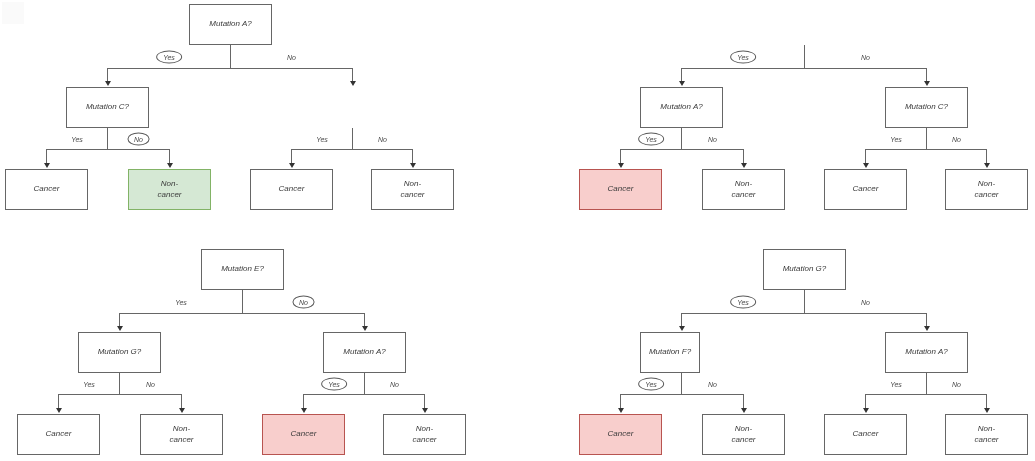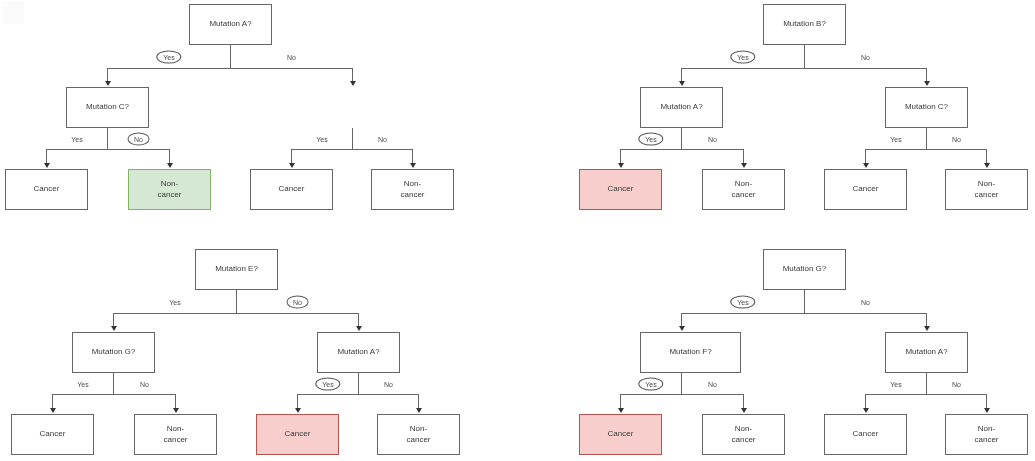--- a/index.html
+++ b/index.html
@@ -1,20 +1,20 @@
 <!DOCTYPE html>
 <html><head>
 <meta charset="utf-8">
 <style>
   html,body{margin:0;padding:0;background:#ffffff;}
   body{width:1035px;height:461px;position:relative;overflow:hidden;
        font-family:"Liberation Sans", sans-serif;}
   #canvas{position:absolute;left:0;top:0;width:1035px;height:461px;}
   .artifact{position:absolute;left:2px;top:2px;width:22px;height:22px;background:#fafafa;}
-  .tree{position:absolute;width:460px;height:216px;}
+  .tree{position:absolute;width:460px;height:216px;font-style:italic;}
   .node{position:absolute;width:83px;height:41px;background:#ffffff;
         border:1px solid #666666;box-sizing:border-box;
         display:flex;align-items:center;justify-content:center;
         font-size:8px;line-height:1.3;color:#3a3a3a;text-align:center;}
   .node .wrap{display:inline-block;width:40px;text-align:center;}
   .leaf.green{background:#d5e8d4;border-color:#82b366;}
   .leaf.red{background:#f8cecc;border-color:#b85450;}
   .cline{position:absolute;background:#666666;}
   .arrow{position:absolute;width:0;height:0;
          border-left:3px solid transparent;border-right:3px solid transparent;
@@ -67,23 +67,20 @@
       <span class="elabel" style="left: 322px; top: 139px; position: absolute;">Yes</span>
       <span class="elabel" style="left: 382.5px; top: 139px; position: absolute;">No</span>
       <div class="node leaf" style="left: 250px; top: 169px; width: 83px; height: 41px; position: absolute;">
         <span class="wrap">Cancer</span>
       </div>
       <div class="node leaf" style="left: 371px; top: 169px; width: 83px; height: 41px; position: absolute;">
         <span class="wrap">Non-cancer</span>
       </div>
     </div>
     <div class="tree" style="left: 574px; top: 0px; position: absolute;">
-      <div class="node" style="left: 189px; top: 4px; width: 83px; height: 41px; position: absolute;">
-        <span>Mutation B?</span>
-      </div>
       <div class="cline" style="left: 230px; top: 45px; width: 1px; height: 23px; position: absolute;"></div>
       <div class="cline" style="left: 107px; top: 68px; width: 246px; height: 1px; position: absolute;"></div>
       <div class="cline" style="left: 107px; top: 68px; width: 1px; height: 15px; position: absolute;"></div>
       <div class="arrow" style="left: 104.5px; top: 81px; position: absolute;"></div>
       <div class="cline" style="left: 352px; top: 68px; width: 1px; height: 15px; position: absolute;"></div>
       <div class="arrow" style="left: 349.5px; top: 81px; position: absolute;"></div>
       <span class="elabel circled" style="left: 169px; top: 57px; position: absolute;">Yes</span>
       <span class="elabel" style="left: 291.5px; top: 57px; position: absolute;">No</span>
       <div class="node" style="left: 66px; top: 87px; width: 83px; height: 41px; position: absolute;">
         <span>Mutation A?</span>
@@ -113,21 +110,21 @@
       <div class="arrow" style="left: 409.5px; top: 163px; position: absolute;"></div>
       <span class="elabel" style="left: 322px; top: 139px; position: absolute;">Yes</span>
       <span class="elabel" style="left: 382.5px; top: 139px; position: absolute;">No</span>
       <div class="node leaf" style="left: 250px; top: 169px; width: 83px; height: 41px; position: absolute;">
         <span class="wrap">Cancer</span>
       </div>
       <div class="node leaf" style="left: 371px; top: 169px; width: 83px; height: 41px; position: absolute;">
         <span class="wrap">Non-cancer</span>
       </div>
     </div>
-    <div class="tree" style="left: 6px; top: 245px; position: absolute;">
+    <div class="tree" style="left: 12px; top: 245px; position: absolute;">
       <div class="node" style="left: 189px; top: 4px; width: 83px; height: 41px; position: absolute;">
         <span>Mutation E?</span>
       </div>
       <div class="cline" style="left: 230px; top: 45px; width: 1px; height: 23px; position: absolute;"></div>
       <div class="cline" style="left: 107px; top: 68px; width: 246px; height: 1px; position: absolute;"></div>
       <div class="cline" style="left: 107px; top: 68px; width: 1px; height: 15px; position: absolute;"></div>
       <div class="arrow" style="left: 104.5px; top: 81px; position: absolute;"></div>
       <div class="cline" style="left: 352px; top: 68px; width: 1px; height: 15px; position: absolute;"></div>
       <div class="arrow" style="left: 349.5px; top: 81px; position: absolute;"></div>
       <span class="elabel" style="left: 169px; top: 57px; position: absolute;">Yes</span>
@@ -172,21 +169,21 @@
         <span>Mutation G?</span>
       </div>
       <div class="cline" style="left: 230px; top: 45px; width: 1px; height: 23px; position: absolute;"></div>
       <div class="cline" style="left: 107px; top: 68px; width: 246px; height: 1px; position: absolute;"></div>
       <div class="cline" style="left: 107px; top: 68px; width: 1px; height: 15px; position: absolute;"></div>
       <div class="arrow" style="left: 104.5px; top: 81px; position: absolute;"></div>
       <div class="cline" style="left: 352px; top: 68px; width: 1px; height: 15px; position: absolute;"></div>
       <div class="arrow" style="left: 349.5px; top: 81px; position: absolute;"></div>
       <span class="elabel circled" style="left: 169px; top: 57px; position: absolute;">Yes</span>
       <span class="elabel" style="left: 291.5px; top: 57px; position: absolute;">No</span>
-      <div class="node" style="left: 66px; top: 87px; width: 101px; height: 41px; position: absolute; text-align: center;">
+      <div class="node" style="left: 66px; top: 87px; width: 60px; height: 41px; position: absolute; text-align: center;">
         <span>Mutation F?</span>
       </div>
       <div class="cline" style="left: 107px; top: 128px; width: 1px; height: 21px; position: absolute;"></div>
       <div class="cline" style="left: 46px; top: 149px; width: 124px; height: 1px; position: absolute;"></div>
       <div class="cline" style="left: 46px; top: 149px; width: 1px; height: 16px; position: absolute;"></div>
       <div class="arrow" style="left: 43.5px; top: 163px; position: absolute;"></div>
       <div class="cline" style="left: 169px; top: 149px; width: 1px; height: 16px; position: absolute;"></div>
       <div class="arrow" style="left: 166.5px; top: 163px; position: absolute;"></div>
       <span class="elabel circled" style="left: 77px; top: 139px; position: absolute;">Yes</span>
       <span class="elabel" style="left: 138.5px; top: 139px; position: absolute;">No</span>

